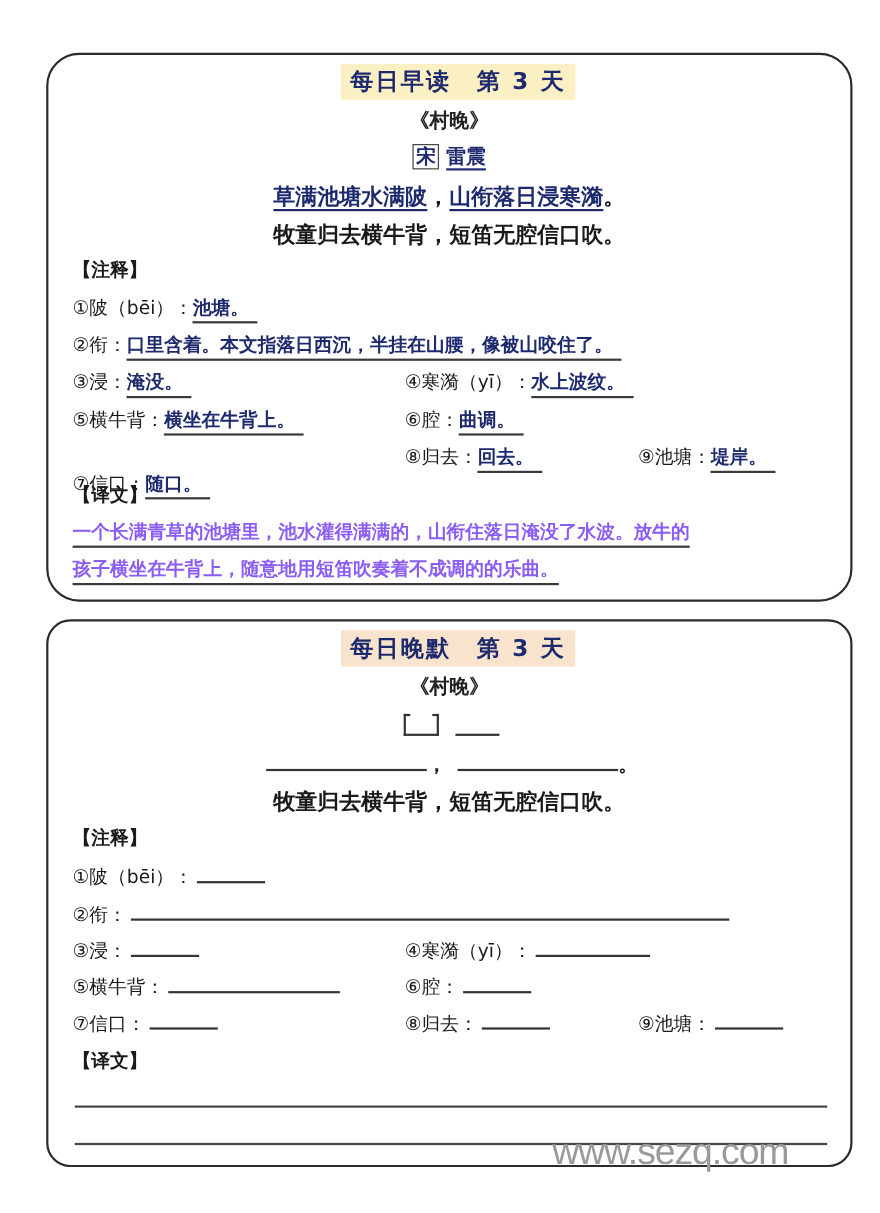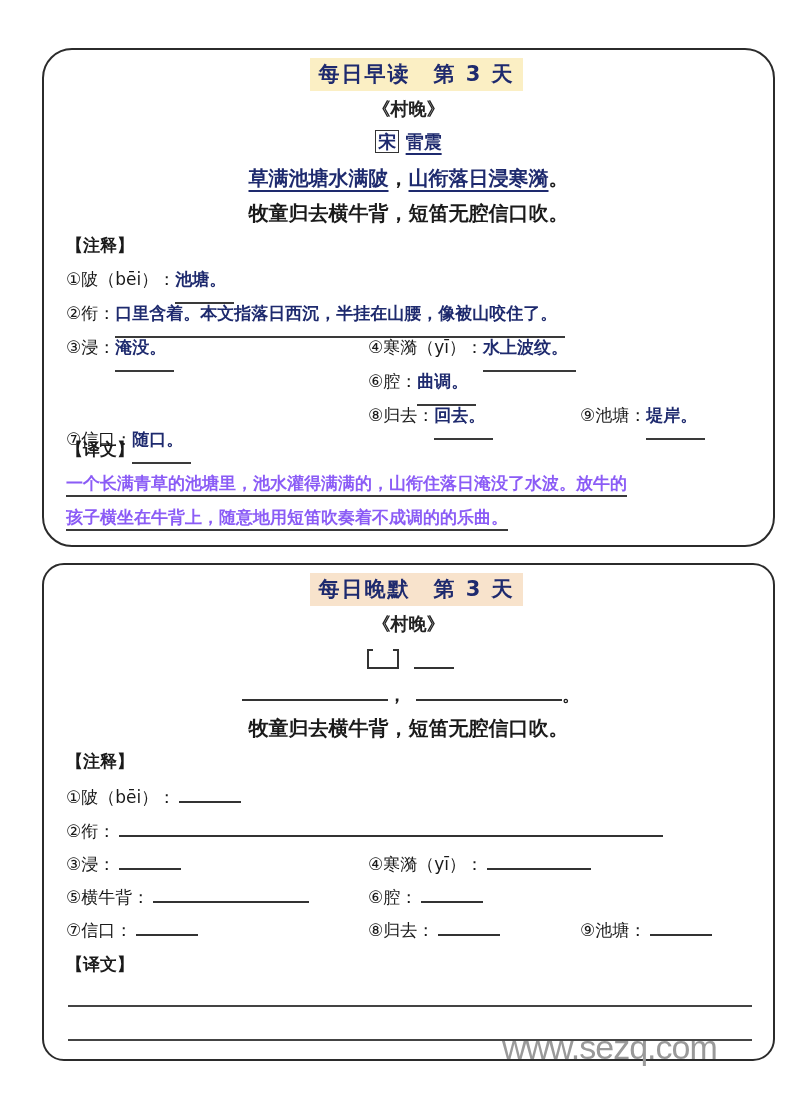--- a/index.html
+++ b/index.html
@@ -17,21 +17,21 @@
   #card2 .header-box { top:8px; background:#f8e3cc; }
   .center { left:0; width:729px; text-align:center; }
   .title { font-size:18px; font-weight:bold; color:#222; }
   .blue { color:#1e2a6e; }
   .u { text-decoration:underline; text-underline-offset:5px; text-decoration-thickness:2px; }
   .line18 { font-size:20px; font-weight:bold; }
   .note { font-size:17px; color:#1a1a1a; }
   .note .lbl { font-weight:normal; }
   .sect { font-size:17px; font-weight:bold; }
   .blank { display:inline-block; border-bottom:2px solid #333; height:16px; vertical-align:baseline; }
-  .ans { color:#1e2a6e; font-weight:bold; border-bottom:2px solid #3a3a3a; padding-bottom:13px; padding-right:8px; }
+  .ans { color:#1e2a6e; font-weight:bold; border-bottom:2px solid #3a3a3a; padding-bottom:2px; padding-right:8px; }
   .watermark { position:absolute; left:502px; top:1028px; font-size:34px; color:#9a9a9a;
                font-family:"Liberation Sans", sans-serif; letter-spacing:-1px; }
   .trans { font-size:17px; font-weight:bold; color:#8b5cf6; }
   .trans span { border-bottom:2px solid #3a3a3a; padding-bottom:2px; }
   .hr { position:absolute; height:0; border-top:2px solid #444; }
 </style>
 </head>
 <body>
 
 <div class="card" id="card1">
@@ -52,20 +52,23 @@
     <span class="lbl">①陂（bēi）：</span><span class="ans">池塘。</span>
   </div>
   <div class="abs note" style="left:22px; top:252px;">
     <span class="lbl">②衔：</span><span class="ans">口里含着。本文指落日西沉，半挂在山腰，像被山咬住了。</span>
   </div>
   <div class="abs note" style="left:22px; top:286px;">
     <span class="lbl">③浸：</span><span class="ans">淹没。</span>
   </div>
   <div class="abs note" style="left:324px; top:286px;">
     <span class="lbl">④寒漪（yī）：</span><span class="ans">水上波纹。</span>
+  </div>
+  <div class="abs note" style="left:22px; top:320px;">
+    <span class="lbl">⑤横牛背：</span><span class="ans">横坐在牛背上。</span>
   </div>
   <div class="abs note" style="left:324px; top:320px;">
     <span class="lbl">⑥腔：</span><span class="ans">曲调。</span>
   </div>
   <div class="abs note" style="left:22px; top:354px;margin-top:24px;">
     <span class="lbl">⑦信口：</span><span class="ans">随口。</span>
   </div>
   <div class="abs note" style="left:324px; top:354px;">
     <span class="lbl">⑧归去：</span><span class="ans">回去。</span>
   </div>

